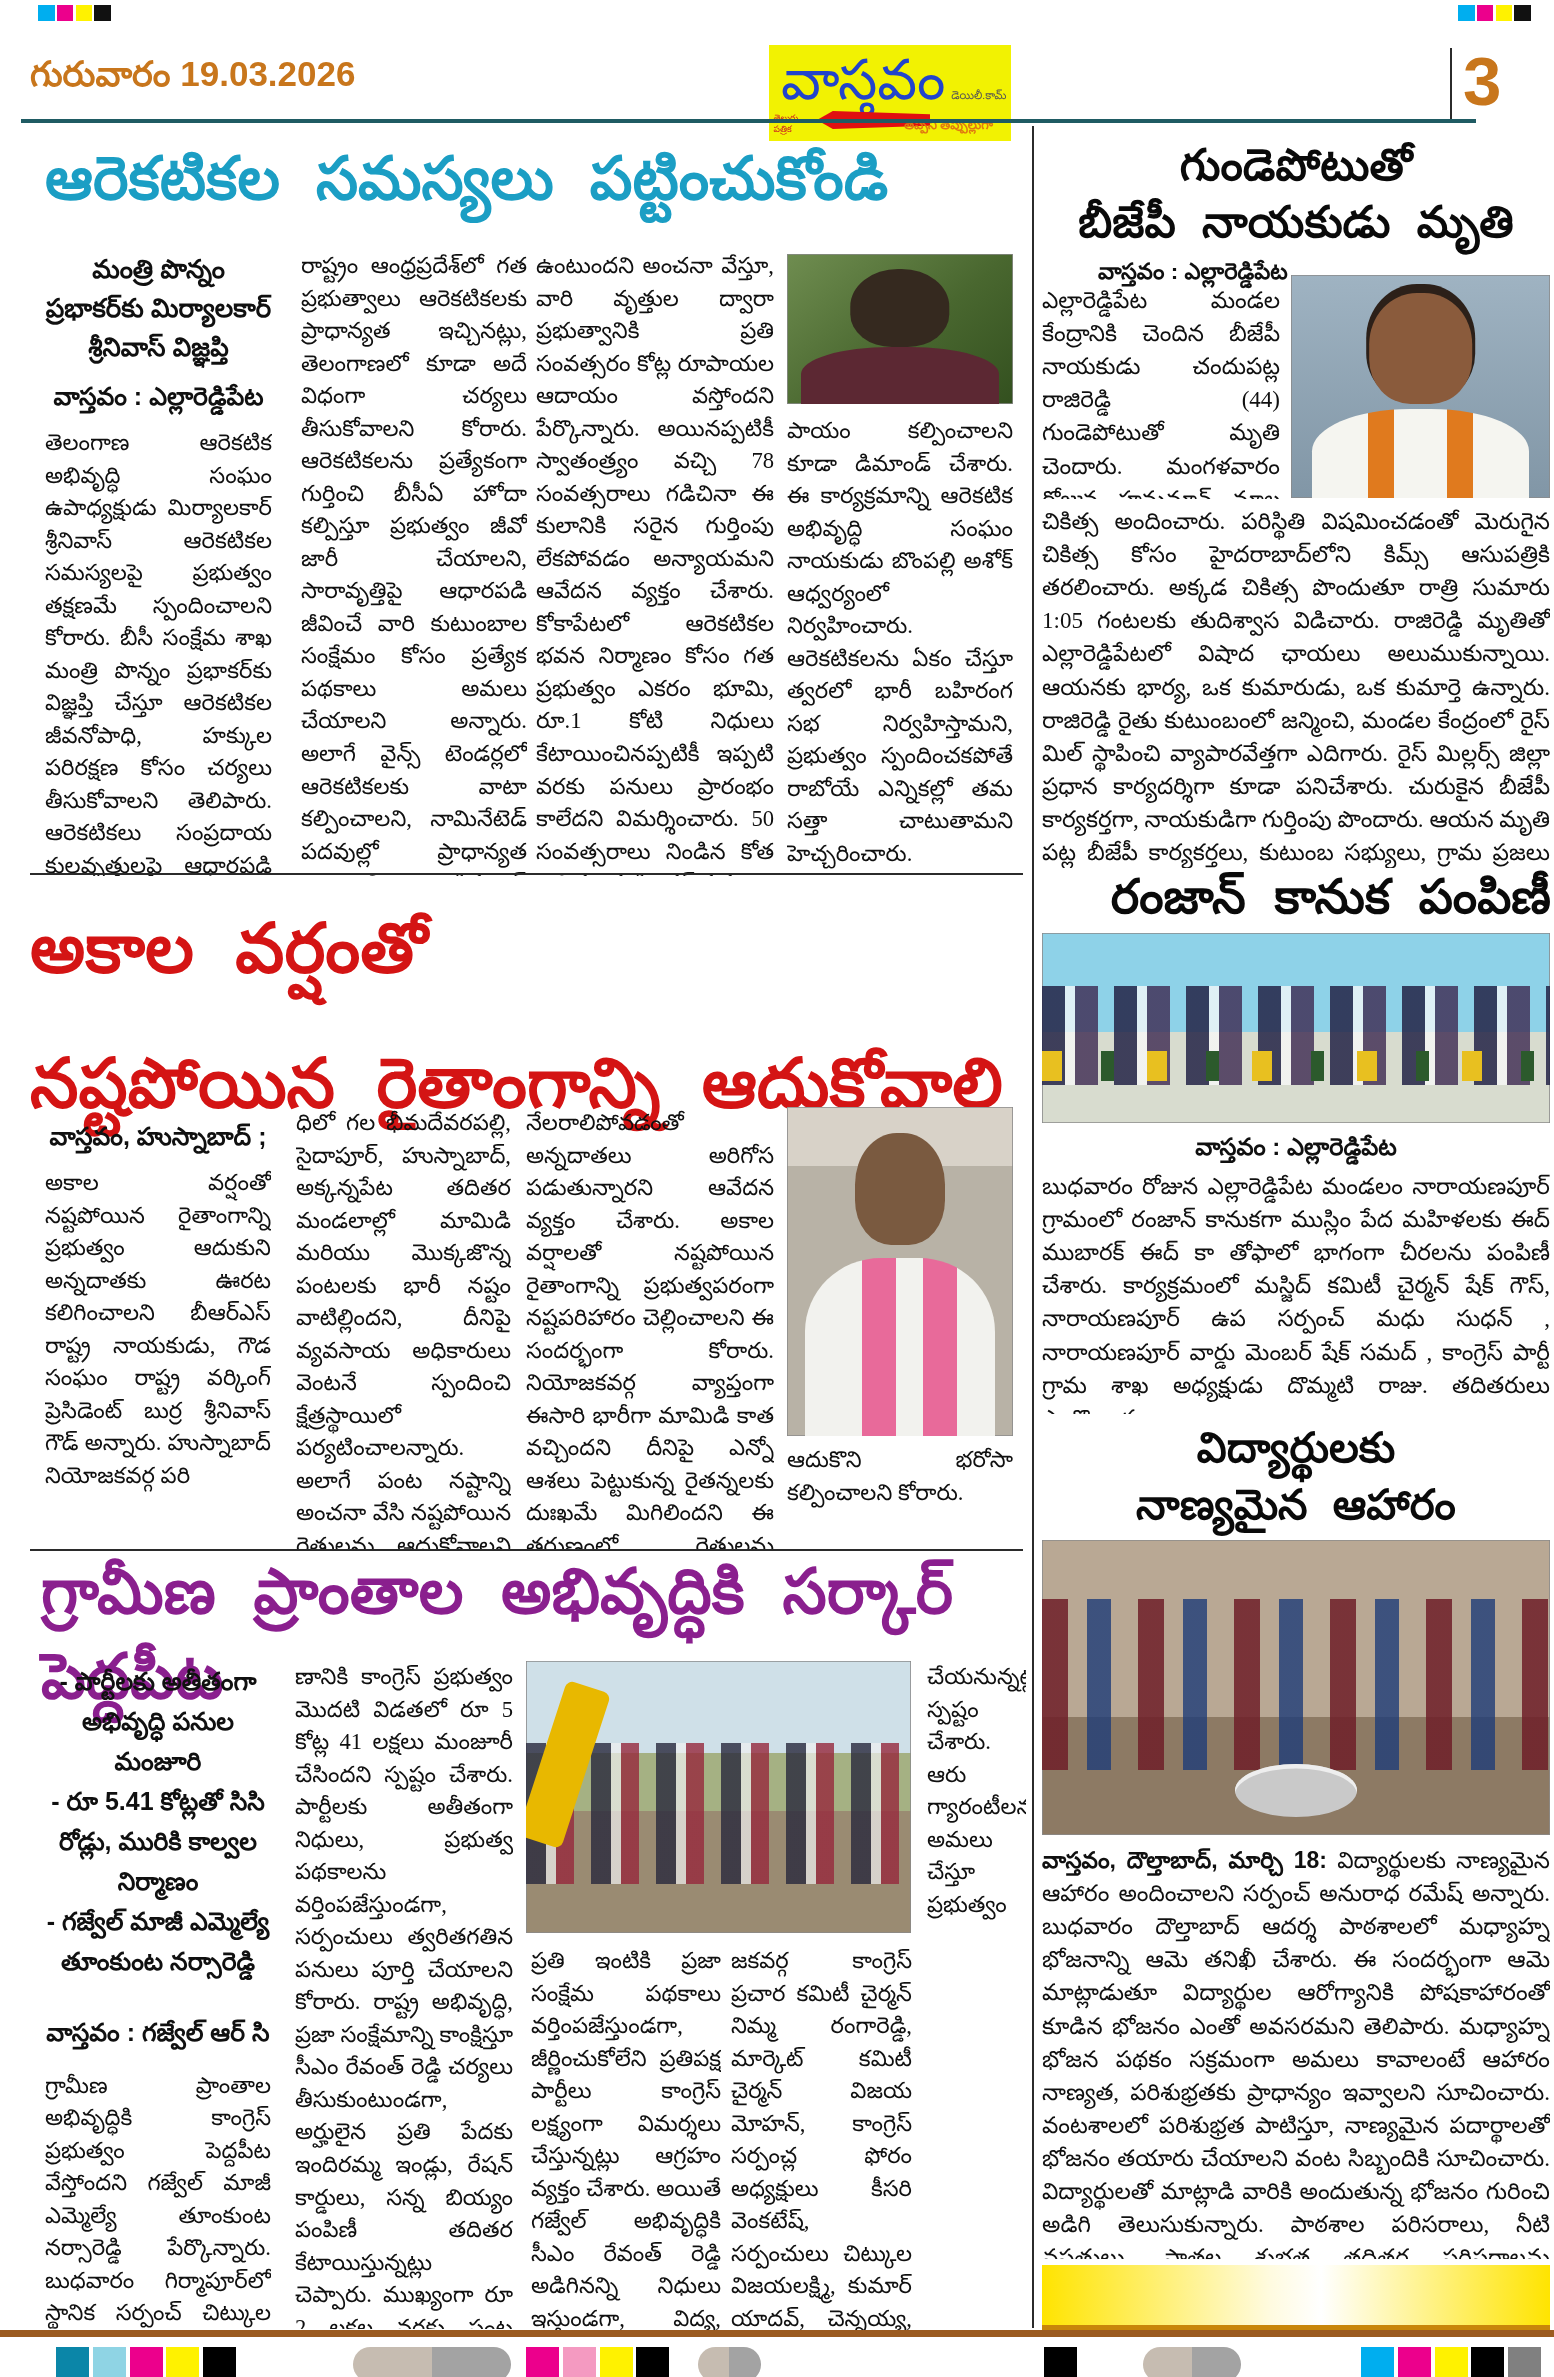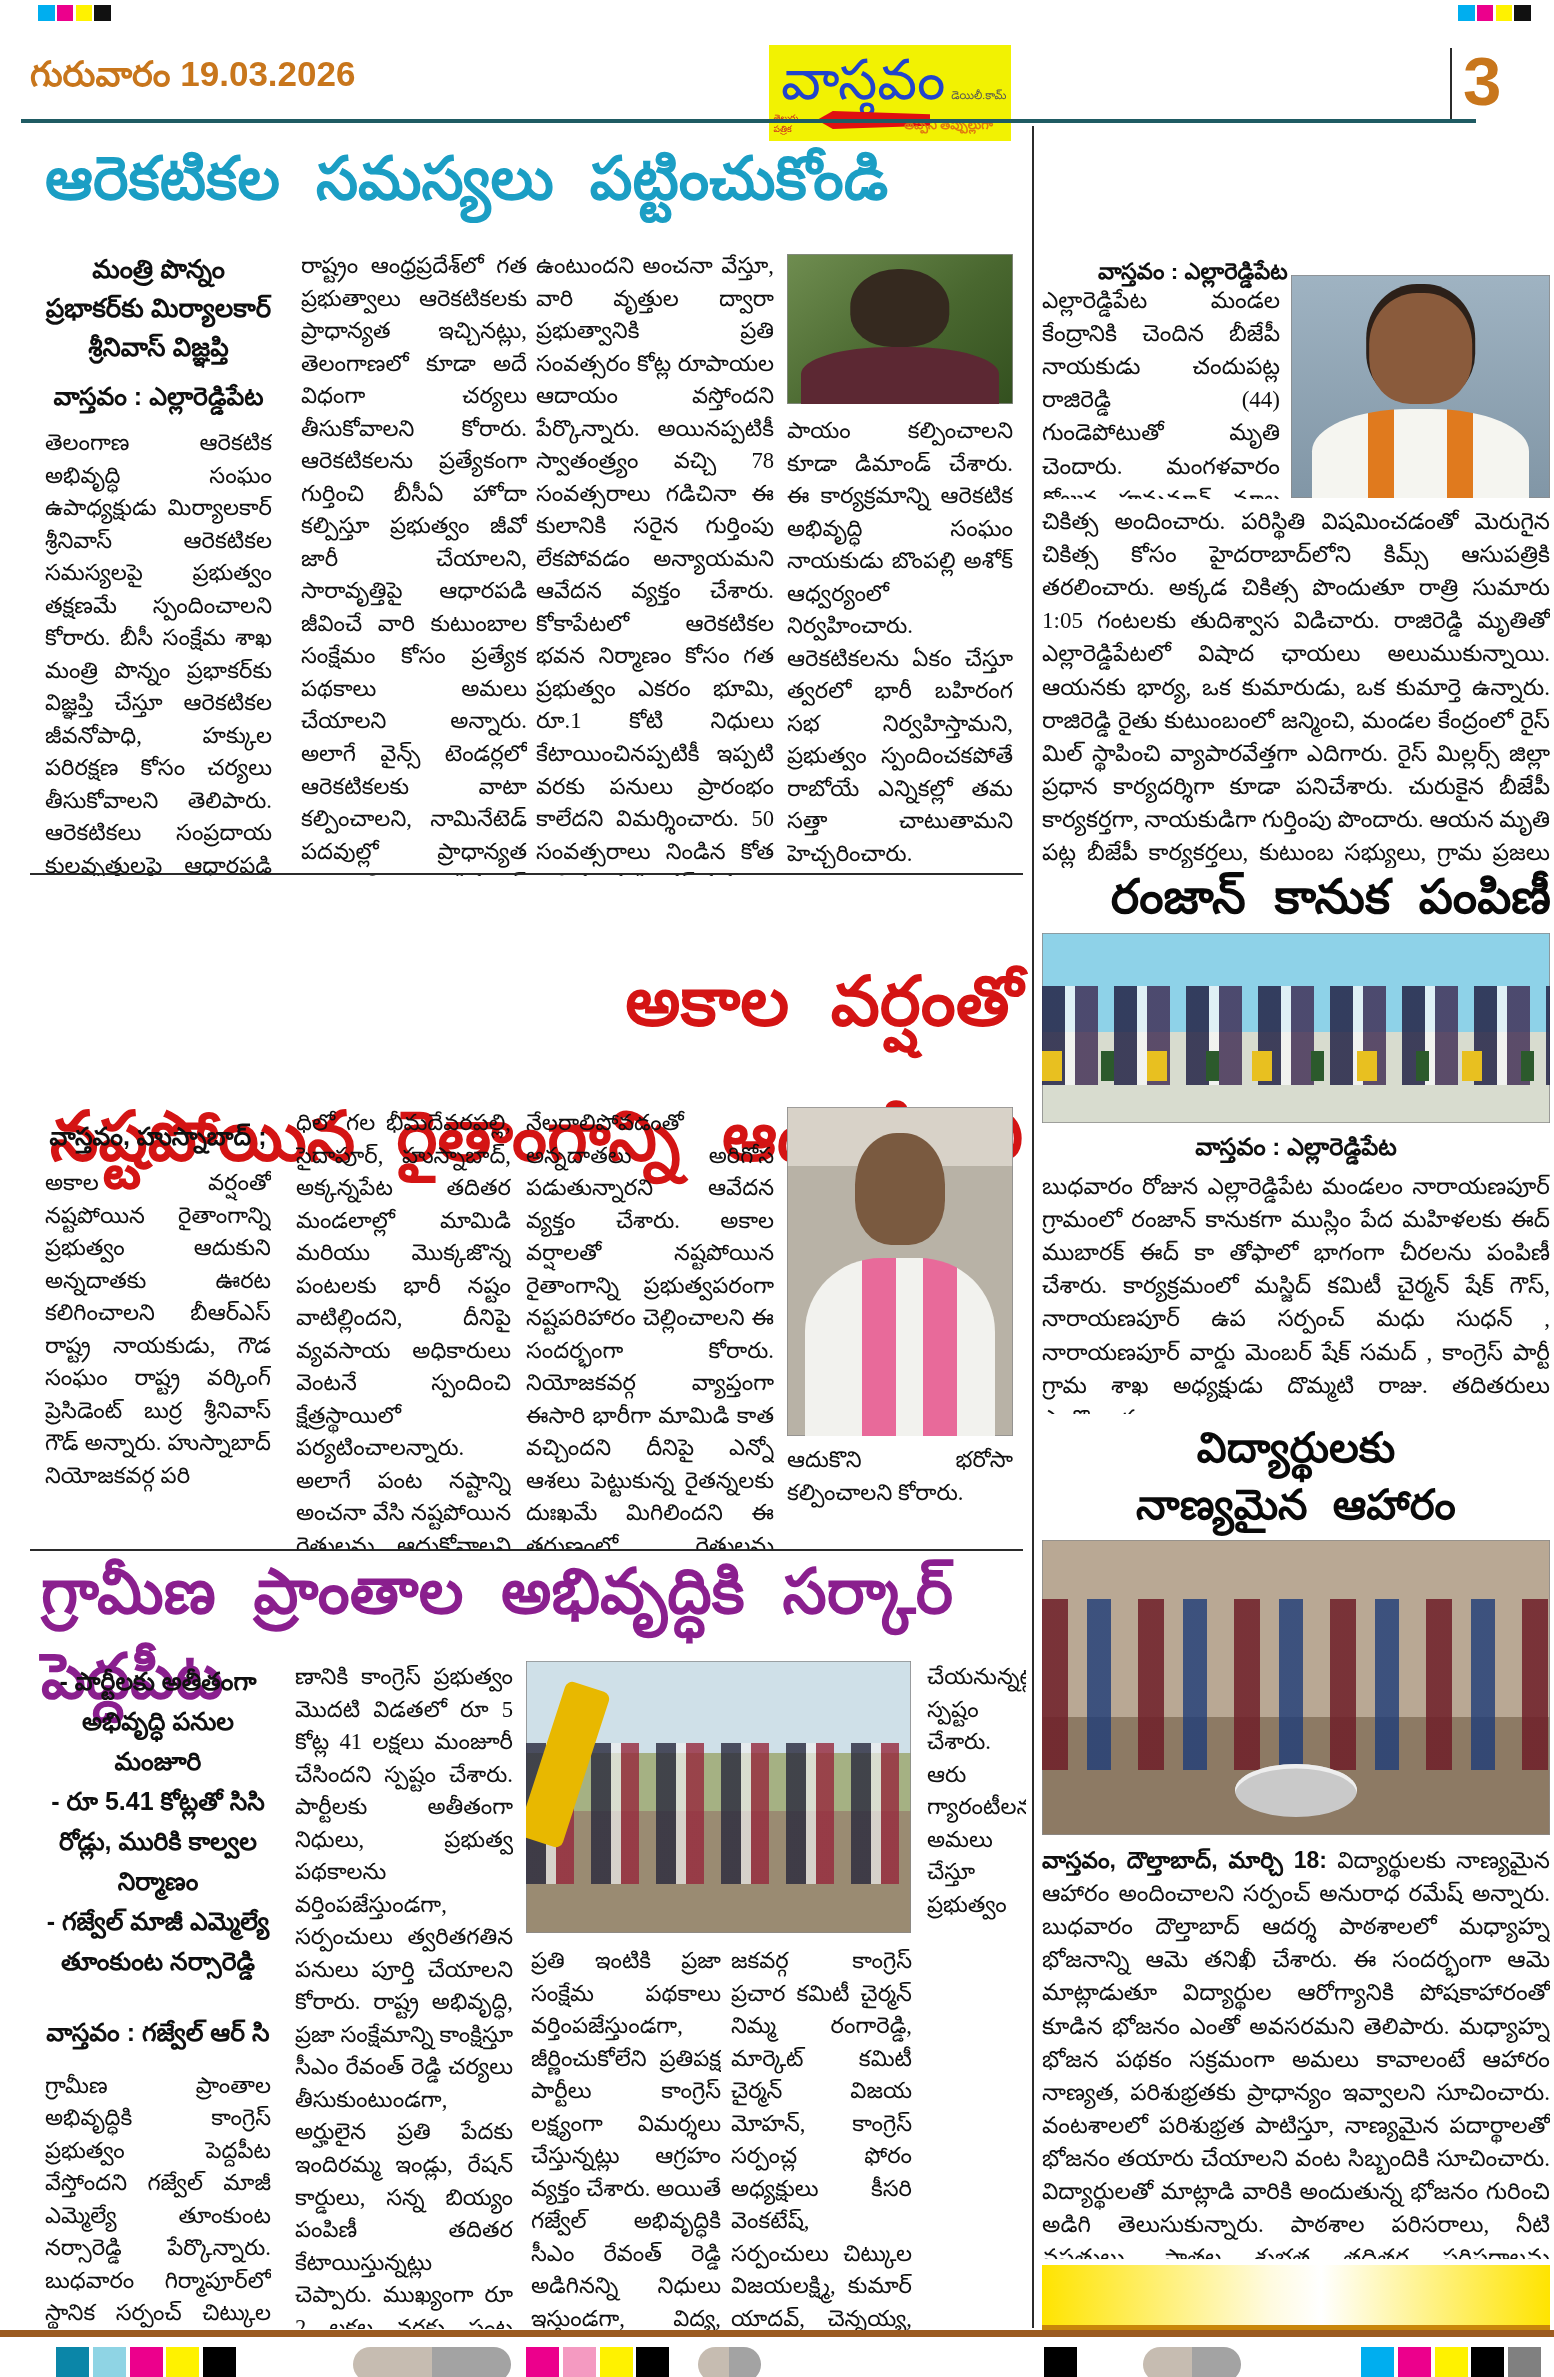--- a/index.html
+++ b/index.html
@@ -82,26 +82,30 @@
     <span>తెలంగాణ ఆరెకటిక అభివృద్ధి సంఘం ఉపాధ్యక్షుడు మిర్యాలకార్ శ్రీనివాస్ ఆరెకటికల సమస్యలపై ప్రభుత్వం తక్షణమే స్పందించాలని కోరారు. బీసీ సంక్షేమ శాఖ మంత్రి పొన్నం ప్రభాకర్‌కు విజ్ఞప్తి చేస్తూ ఆరెకటికల జీవనోపాధి, హక్కుల పరిరక్షణ కోసం చర్యలు తీసుకోవాలని తెలిపారు. ఆరెకటికలు సంప్రదాయ కులవృత్తులపై ఆధారపడి జీవిస్తున్నారని, వారికి ప్రత్యేక కార్పొరేషన్‌ను వెంటనే ఏర్పాటు చేయాలని డిమాండ్ చేశారు. పక్క</span>
   </div>
   <div class="col" style="left:301px;top:250px;width:226px;height:626px;">రాష్ట్రం ఆంధ్రప్రదేశ్‌లో గత ప్రభుత్వాలు ఆరెకటికలకు ప్రాధాన్యత ఇచ్చినట్లు, తెలంగాణలో కూడా అదే విధంగా చర్యలు తీసుకోవాలని కోరారు. ఆరెకటికలను ప్రత్యేకంగా గుర్తించి బీసీఏ హోదా కల్పిస్తూ ప్రభుత్వం జీవో జారీ చేయాలని, సారావృత్తిపై ఆధారపడి జీవించే వారి కుటుంబాల సంక్షేమం కోసం ప్రత్యేక పథకాలు అమలు చేయాలని అన్నారు. అలాగే వైన్స్ టెండర్లలో ఆరెకటికలకు వాటా కల్పించాలని, నామినేటెడ్ పదవుల్లో ప్రాధాన్యత ఇవ్వాలని డిమాండ్ చేశారు. తెలంగాణలో ఆరెకటికల జనాభా సుమారు 10 లక్షలు</div>
   <div class="col" style="left:536px;top:250px;width:238px;height:626px;">ఉంటుందని అంచనా వేస్తూ, వారి వృత్తుల ద్వారా ప్రభుత్వానికి ప్రతి సంవత్సరం కోట్ల రూపాయల ఆదాయం వస్తోందని పేర్కొన్నారు. అయినప్పటికీ స్వాతంత్ర్యం వచ్చి 78 సంవత్సరాలు గడిచినా ఈ కులానికి సరైన గుర్తింపు లేకపోవడం అన్యాయమని ఆవేదన వ్యక్తం చేశారు. కోకాపేటలో ఆరెకటికల భవన నిర్మాణం కోసం గత ప్రభుత్వం ఎకరం భూమి, రూ.1 కోటి నిధులు కేటాయించినప్పటికీ ఇప్పటి వరకు పనులు ప్రారంభం కాలేదని విమర్శించారు. 50 సంవత్సరాలు నిండిన కోత కార్మికులకు పించన్ సదు</div>
   <div class="photo ph-a1" style="left:787px;top:254px;width:226px;height:150px;"></div>
   <div class="col" style="left:787px;top:415px;width:226px;height:460px;">పాయం కల్పించాలని కూడా డిమాండ్ చేశారు. ఈ కార్యక్రమాన్ని ఆరెకటిక అభివృద్ధి సంఘం నాయకుడు బొంపల్లి అశోక్ ఆధ్వర్యంలో నిర్వహించారు. ఆరెకటికలను ఏకం చేస్తూ త్వరలో భారీ బహిరంగ సభ నిర్వహిస్తామని, ప్రభుత్వం స్పందించకపోతే రాబోయే ఎన్నికల్లో తమ సత్తా చాటుతామని హెచ్చరించారు.</div>
 
   <div class="vline" style="left:1032px;top:126px;width:1.5px;height:2202px;"></div>
   <div class="hline" style="left:30px;top:873px;width:993px;height:1.5px;"></div>
 
+  <div class="hl" style="left:1042px;top:140px;width:508px;text-align:center;font-size:44px;line-height:1.3;color:#0a0a0a;">
+    <div>గుండెపోటుతో</div>
+    <div>బీజేపీ నాయకుడు మృతి</div>
+  </div>
   <div class="byline abs" style="left:1098px;top:259px;font-size:22.6px;">వాస్తవం : ఎల్లారెడ్డిపేట</div>
   <div class="photo ph-a2" style="left:1291px;top:275px;width:259px;height:223px;"></div>
   <div class="col" style="left:1042px;top:284px;width:238px;height:215px;font-size:23px;">ఎల్లారెడ్డిపేట మండల కేంద్రానికి చెందిన బీజేపీ నాయకుడు చందుపట్ల రాజిరెడ్డి (44) గుండెపోటుతో మృతి చెందారు. మంగళవారం రోజున హనుమాన్ మాల ధరించి సన్నిధిలో ఉండగా అకస్మాత్తుగా కుప్పకూలిపోయారు. వెంటనే స్థానిక ప్రైవేట్ ఆసుపత్రికి తరలించగా, వైద్యులు</div>
   <div class="col" style="left:1042px;top:505px;width:508px;height:363px;font-size:23px;">చికిత్స అందించారు. పరిస్థితి విషమించడంతో మెరుగైన చికిత్స కోసం హైదరాబాద్‌లోని కిమ్స్ ఆసుపత్రికి తరలించారు. అక్కడ చికిత్స పొందుతూ రాత్రి సుమారు 1:05 గంటలకు తుదిశ్వాస విడిచారు. రాజిరెడ్డి మృతితో ఎల్లారెడ్డిపేటలో విషాద ఛాయలు అలుముకున్నాయి. ఆయనకు భార్య, ఒక కుమారుడు, ఒక కుమార్తె ఉన్నారు. రాజిరెడ్డి రైతు కుటుంబంలో జన్మించి, మండల కేంద్రంలో రైస్ మిల్ స్థాపించి వ్యాపారవేత్తగా ఎదిగారు. రైస్ మిల్లర్స్ జిల్లా ప్రధాన కార్యదర్శిగా కూడా పనిచేశారు. చురుకైన బీజేపీ కార్యకర్తగా, నాయకుడిగా గుర్తింపు పొందారు. ఆయన మృతి పట్ల బీజేపీ కార్యకర్తలు, కుటుంబ సభ్యులు, గ్రామ ప్రజలు ప్రగాఢ సానుభూతి వ్యక్తం చేశారు.</div>
 
-  <div class="hl" style="left:30px;top:940px;width:993px;text-align:right;font-size:69px;line-height:1.95;color:var(--h_a3);">
+  <div class="hl" style="left:30px;top:887px;width:993px;text-align:left;font-size:69px;line-height:1.95;color:var(--h_a3);">
     <div>అకాల వర్షంతో</div>
     <div>నష్టపోయిన రైతాంగాన్ని ఆదుకోవాలి</div>
   </div>
   <div class="col" style="left:45px;top:1107px;width:226px;height:442px;">
     <div class="byline" style="margin:10.5px 0 13.5px;">వాస్తవం, హుస్నాబాద్ ;</div>
     <span>అకాల వర్షంతో నష్టపోయిన రైతాంగాన్ని ప్రభుత్వం ఆదుకుని అన్నదాతకు ఊరట కలిగించాలని బీఆర్ఎస్ రాష్ట్ర నాయకుడు, గౌడ సంఘం రాష్ట్ర వర్కింగ్ ప్రెసిడెంట్ బుర్ర శ్రీనివాస్ గౌడ్ అన్నారు. హుస్నాబాద్ నియోజకవర్గ పరి</span>
   </div>
   <div class="col" style="left:296px;top:1107px;width:215px;height:442px;">ధిలో గల భీమదేవరపల్లి, సైదాపూర్, హుస్నాబాద్, అక్కన్నపేట తదితర మండలాల్లో మామిడి మరియు మొక్కజొన్న పంటలకు భారీ నష్టం వాటిల్లిందని, దీనిపై వ్యవసాయ అధికారులు వెంటనే స్పందించి క్షేత్రస్థాయిలో పర్యటించాలన్నారు. అలాగే పంట నష్టాన్ని అంచనా వేసి నష్టపోయిన రైతులను ఆదుకోవాలని ప్రభుత్వాన్ని విజ్ఞప్తి చేశారు. చేతికొచ్చిన పంట</div>
   <div class="col" style="left:526px;top:1107px;width:248px;height:442px;">నేలరాలిపోవడంతో అన్నదాతలు అరిగోస పడుతున్నారని ఆవేదన వ్యక్తం చేశారు. అకాల వర్షాలతో నష్టపోయిన రైతాంగాన్ని ప్రభుత్వపరంగా నష్టపరిహారం చెల్లించాలని ఈ సందర్భంగా కోరారు. నియోజకవర్గ వ్యాప్తంగా ఈసారి భారీగా మామిడి కాత వచ్చిందని దీనిపై ఎన్నో ఆశలు పెట్టుకున్న రైతన్నలకు దుఃఖమే మిగిలిందని ఈ తరుణంలో రైతులను ప్రభుత్వం</div>
   <div class="photo" style="left:787px;top:1107px;width:226px;height:329px;background:linear-gradient(#d8d2c8 0 18%,#b8b2a6 18% 100%);">

